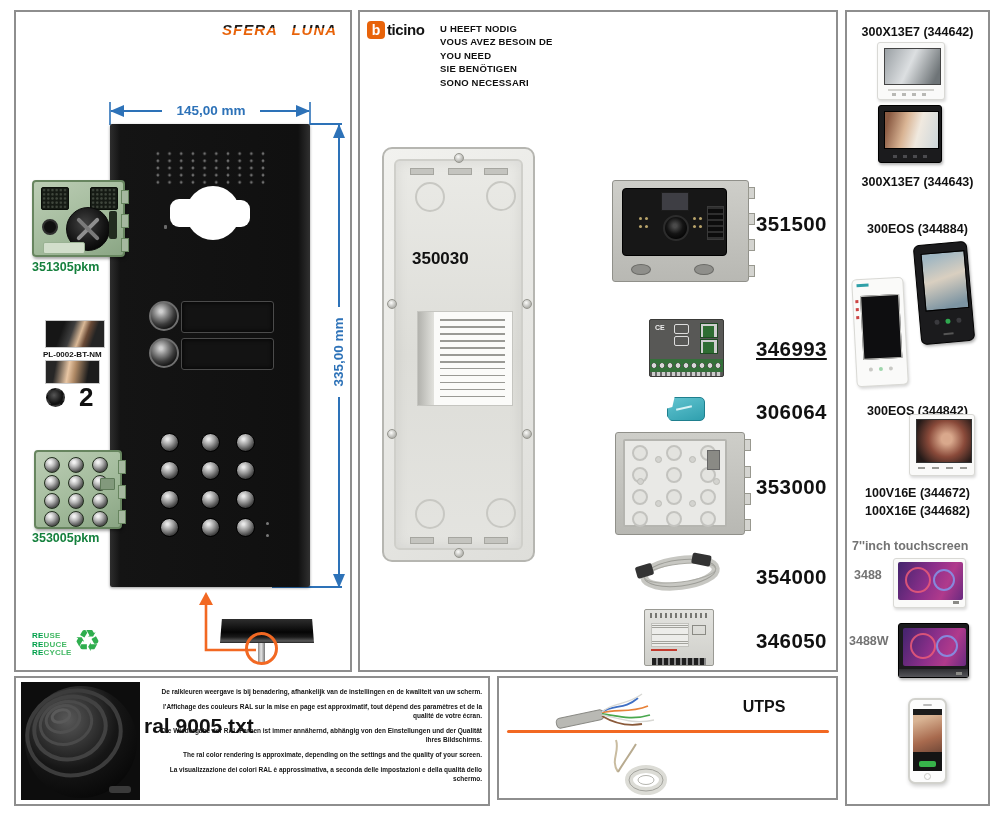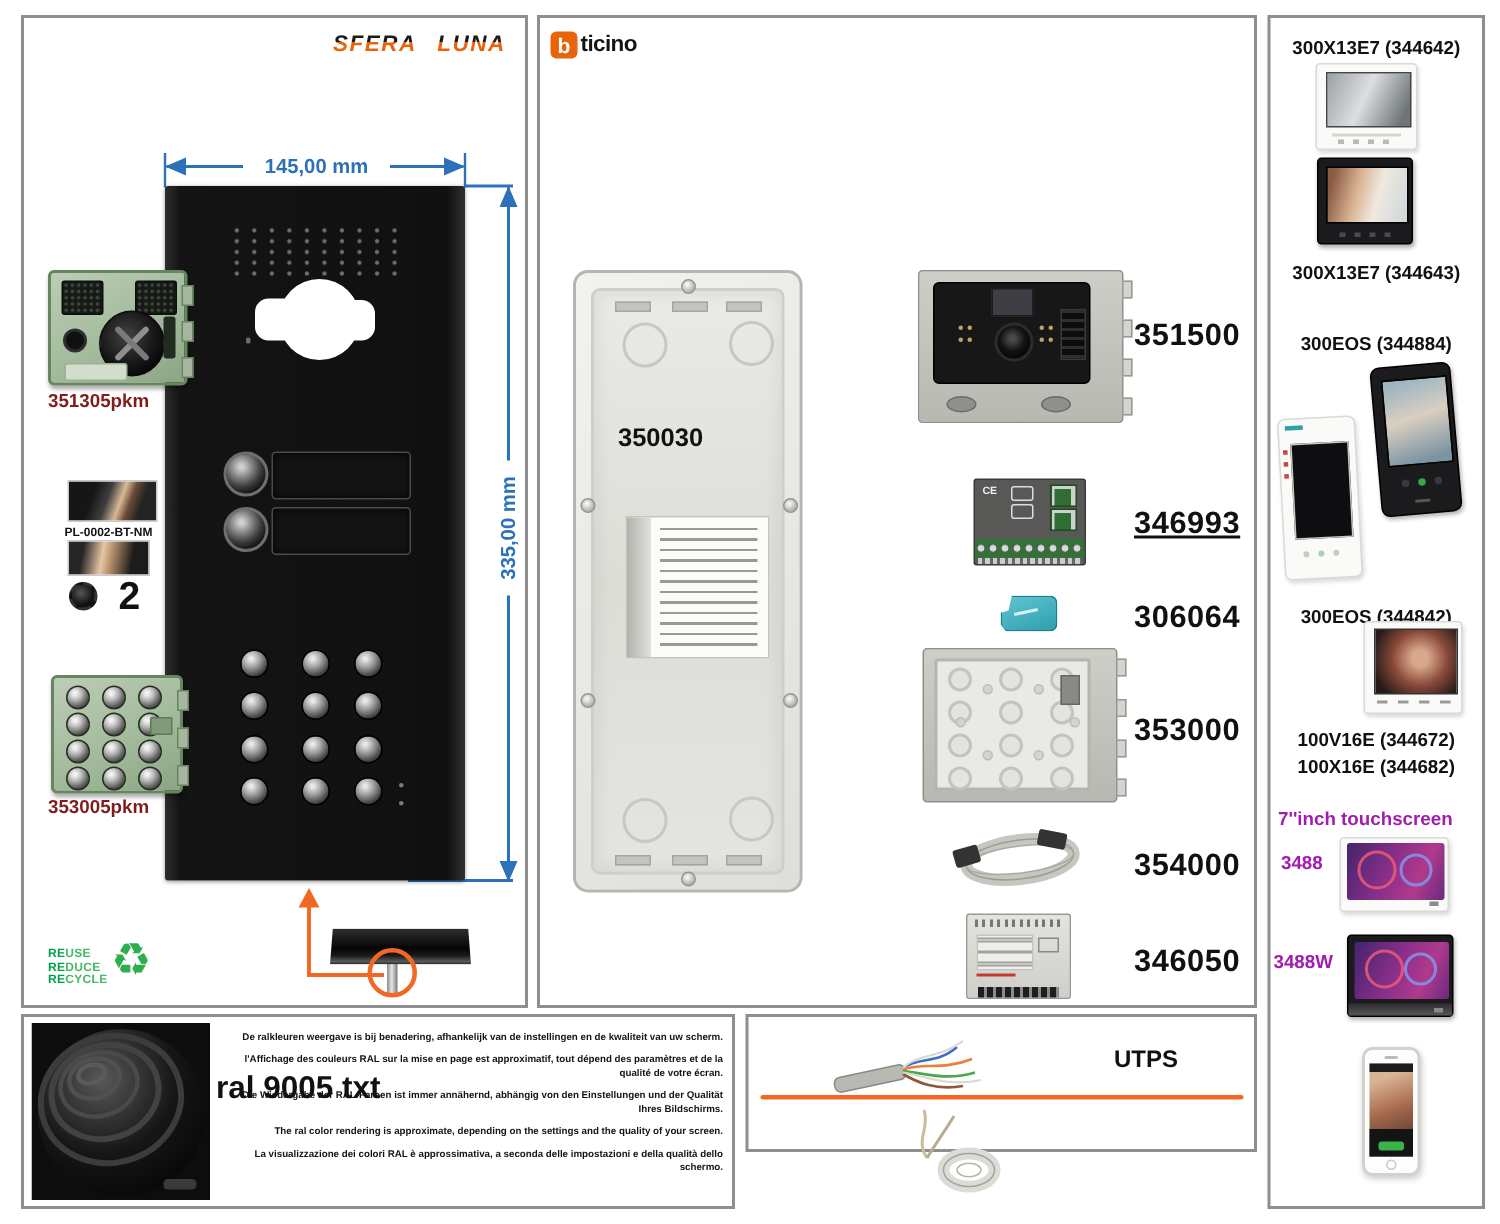--- a/index.html
+++ b/index.html
@@ -19,34 +19,34 @@
   .plate{background:#131313;border:1px solid #4b4b4b;border-radius:3px;box-shadow:inset 0 0 5px #000;}
   .kb{width:19px;height:19px;border-radius:50%;background:radial-gradient(circle at 38% 30%,#e9e9e9 6%,#9c9c9c 38%,#4c4c4c 68%,#191919 90%);border:1px solid #000;box-sizing:border-box;}
   .gmod{background:linear-gradient(150deg,#bccdb5 0,#a3bb9c 55%,#8aa584 100%);border:2px solid #67855f;border-radius:4px;box-sizing:border-box;box-shadow:1px 2px 3px rgba(0,0,0,.35);}
   .gtab{background:#a5b89f;border:1px solid #67855f;}
   .grille{background-color:#151a14;background-image:radial-gradient(circle,#3f463c 1px,transparent 1.4px);background-size:4.2px 4.2px;border-radius:2px;border:1px solid #0b0f0a;}
   .gb{width:16px;height:16px;border-radius:50%;background:radial-gradient(circle at 36% 30%,#f2f2f2 8%,#b9b9b9 34%,#5f5f5f 66%,#262626 92%);border:1px solid #23301f;box-sizing:border-box;}
   .recyc div{font:bold 8px "Liberation Sans",sans-serif;line-height:8.6px;letter-spacing:.2px;}
   .recyc .s1{color:#00a04a;}.recyc .s2{color:#45b966;}
   .photo{border:1px solid #c9c9c9;box-sizing:border-box;}
   .pl-lbl{font:bold 8px "Liberation Sans",sans-serif;color:#111;}
-  .mod-lbl{font:bold 12.5px "Liberation Sans",sans-serif;color:#7f1d1d;}
+  .mod-lbl{font:bold 12.5px "Liberation Sans",sans-serif;color:#15803d;}
   .reflbl{font:bold 20.5px "Liberation Sans",sans-serif;color:#111;letter-spacing:.4px;}
   .bt-square{width:18px;height:18px;background:#e8630a;border-radius:4px;color:#fff;font:bold 14px "Liberation Sans",sans-serif;text-align:center;line-height:18px;}
   .bt-rest{font:bold 15px "Liberation Sans",sans-serif;color:#141414;letter-spacing:-.4px;line-height:18px;}
-  .bbox{background:linear-gradient(135deg,#f2f2ef,#dededa);border:2px solid #b6b6b1;border-radius:10px;box-sizing:border-box;margin-top:33px;}
+  .bbox{background:linear-gradient(135deg,#f2f2ef,#dededa);border:2px solid #b6b6b1;border-radius:10px;box-sizing:border-box;}
   .ko{border:2px solid #c8c8c3;border-radius:50%;box-sizing:border-box;}
   .scr{width:10px;height:10px;border-radius:50%;background:radial-gradient(circle at 40% 35%,#fcfcfa,#b2b2ad 70%);border:1px solid #96968f;box-sizing:border-box;}
   .slot{background:#c4c4bf;border:1px solid #a6a6a0;}
   .graybase{background:linear-gradient(180deg,#cecec9,#b8b8b3);border:1px solid #90908a;border-radius:3px;box-sizing:border-box;}
   .din{width:7px;height:12px;background:#d4d4d0;border:1px solid #98988f;box-sizing:border-box;}
   .ring{border:2px solid #c3c3bf;background:#e3e3df;border-radius:50%;box-sizing:border-box;}
   .sdot{background:#d3d3cf;border:1px solid #bdbdb8;border-radius:50%;box-sizing:border-box;}
   .rlabel{width:100%;text-align:center;font:bold 12.5px "Liberation Sans",sans-serif;color:#111;}
-  .llabel{font:bold 12.5px "Liberation Sans",sans-serif;color:#a21caf;}
+  .llabel{font:bold 12.5px "Liberation Sans",sans-serif;color:#737373;}
   .monitor-w{background:#fafaf9;border:1px solid #d9d9d5;border-radius:3px;box-shadow:1px 2px 3px rgba(0,0,0,.15);box-sizing:border-box;}
   .monitor-b{background:#1b1b1d;border:1px solid #000;border-radius:3px;box-shadow:1px 2px 3px rgba(0,0,0,.3);box-sizing:border-box;}
   .ts-screen{background:linear-gradient(115deg,#4a2570 5%,#8b2f8a 45%,#b03a8c 72%,#6a2a80 100%);border-radius:2px;}
   .ts-screen::before{content:"";position:absolute;left:7px;top:5px;width:22px;height:22px;border:2px solid rgba(235,90,120,.85);border-radius:50%;}
   .ts-screen::after{content:"";position:absolute;right:8px;top:7px;width:18px;height:18px;border:2px solid rgba(130,150,235,.85);border-radius:50%;}
   .disc p{margin:0 0 6px 0;font:bold 6.5px "Liberation Sans",sans-serif;line-height:9px;color:#141414;}
   .ral-title{font:bold 21px "Liberation Sans",sans-serif;color:#111;}
   .utps{font:bold 16px "Liberation Sans",sans-serif;color:#111;text-align:center;}
   .refs div{font:bold 15px "Liberation Sans",sans-serif;line-height:17px;color:#111;white-space:pre;}
   .recrow{display:flex;justify-content:space-between;font:bold 12px "Liberation Sans",sans-serif;color:#111;}
@@ -160,20 +160,27 @@
     <svg class="abs" style="left:178px;top:578px;z-index:3;" width="70" height="66">
       <path d="M62 60 H12 V12" stroke="#f26822" stroke-width="2.6" fill="none"></path>
       <polygon points="12,2 5,15 19,15" fill="#f26822"></polygon>
     </svg>
   </section>
 
   <section class="box" style="left:358px;top:10px;width:480px;height:662px;">
     <div class="abs" style="left:7px;top:9px;display:flex;gap:2px;">
       <div class="bt-square">b</div>
       <div class="bt-rest">ticino</div>
+    </div>
+    <div class="abs need" style="left:80px;top:10px;">
+      <div>U HEEFT NODIG</div>
+      <div>VOUS AVEZ BESOIN DE</div>
+      <div>YOU NEED</div>
+      <div>SIE BENÖTIGEN</div>
+      <div>SONO NECESSARI</div>
     </div>
 
     <div class="abs bbox" style="left:22px;top:135px;width:153px;height:415px;">
       <div class="abs" style="left:10px;top:10px;right:10px;bottom:10px;border:2px solid #cfcfca;border-radius:6px;background:linear-gradient(180deg,#eaeae6,#dddDD8 50%,#e4e4e0);box-shadow:inset 0 0 14px rgba(0,0,0,.08);"></div>
       <div class="abs slot" style="left:26px;top:19px;width:22px;height:5px;"></div>
       <div class="abs slot" style="left:64px;top:19px;width:22px;height:5px;"></div>
       <div class="abs slot" style="left:100px;top:19px;width:22px;height:5px;"></div>
       <div class="abs slot" style="left:26px;top:388px;width:22px;height:5px;"></div>
       <div class="abs slot" style="left:64px;top:388px;width:22px;height:5px;"></div>
       <div class="abs slot" style="left:100px;top:388px;width:22px;height:5px;"></div>
@@ -354,21 +361,21 @@
     <div class="abs ral-title" style="left:128px;top:36px;">ral 9005 txt</div>
     <div class="abs disc" style="right:6px;top:9px;width:335px;text-align:right;">
       <p>De ralkleuren weergave is bij benadering, afhankelijk van de instellingen en de kwaliteit van uw scherm.</p>
       <p>l'Affichage des couleurs RAL sur la mise en page est approximatif, tout dépend des paramètres et de la qualité de votre écran.</p>
       <p>Die Wiedergabe der RAL-Farben ist immer annähernd, abhängig von den Einstellungen und der Qualität Ihres Bildschirms.</p>
       <p>The ral color rendering is approximate, depending on the settings and the quality of your screen.</p>
       <p style="margin-bottom:0;">La visualizzazione dei colori RAL è approssimativa, a seconda delle impostazioni e della qualità dello schermo.</p>
     </div>
   </section>
 
-  <section class="box" style="left:497px;top:676px;width:341px;height:92px;">
+  <section class="box" style="left:497px;top:676px;width:341px;height:124px;">
     <svg class="abs" style="left:55px;top:8px;" width="115" height="46">
       <rect x="2" y="28" width="48" height="10" rx="4" fill="#b9b9b4" stroke="#8a8a85" stroke-width="1" transform="rotate(-12 26 33)"></rect>
       <path d="M48 26 C 60 18, 70 24, 84 12" stroke="#3f6fc4" stroke-width="1.8" fill="none"></path>
       <path d="M48 27 C 62 22, 74 28, 94 20" stroke="#e8823a" stroke-width="1.8" fill="none"></path>
       <path d="M48 28 C 60 29, 76 35, 96 29" stroke="#4aa84e" stroke-width="1.8" fill="none"></path>
       <path d="M48 30 C 58 36, 70 41, 88 38" stroke="#8a5a3a" stroke-width="1.8" fill="none"></path>
       <path d="M48 26 C 58 16, 72 20, 88 8" stroke="#d8d8d4" stroke-width="1.4" fill="none"></path>
       <path d="M48 29 C 62 31, 78 39, 100 34" stroke="#d8d8d4" stroke-width="1.4" fill="none"></path>
     </svg>
     <div class="abs utps" style="left:210px;top:20px;width:110px;">UTPS</div>

